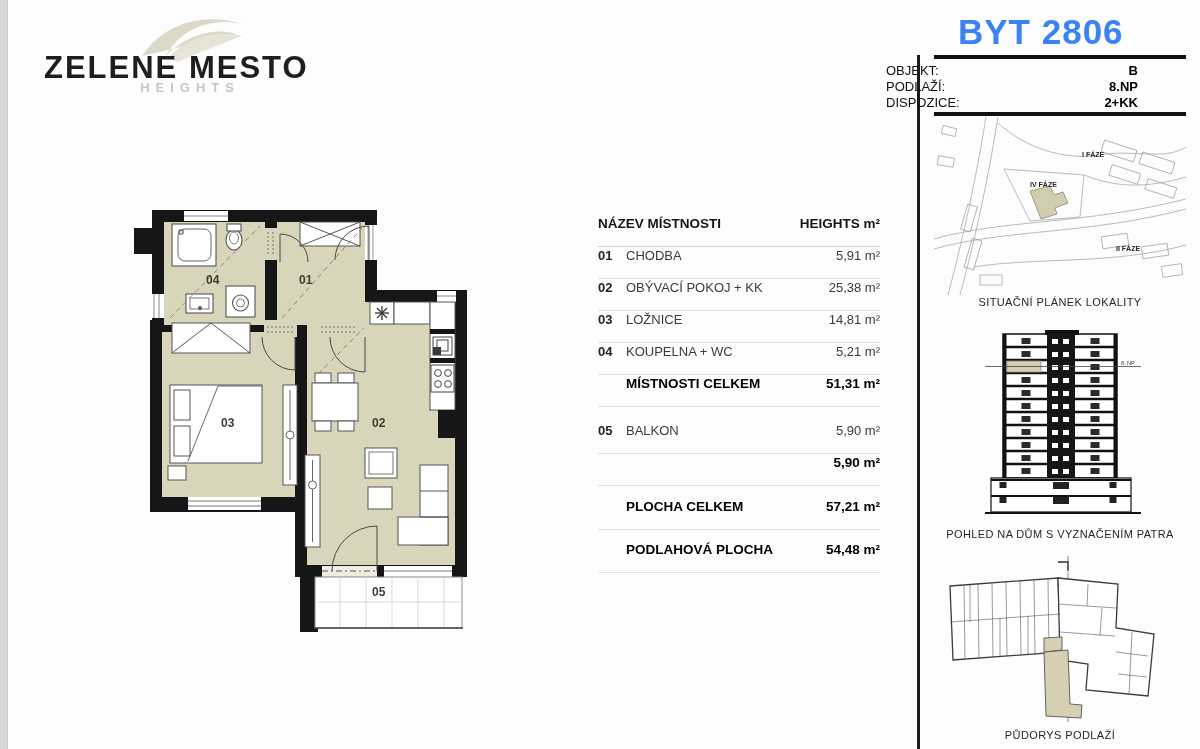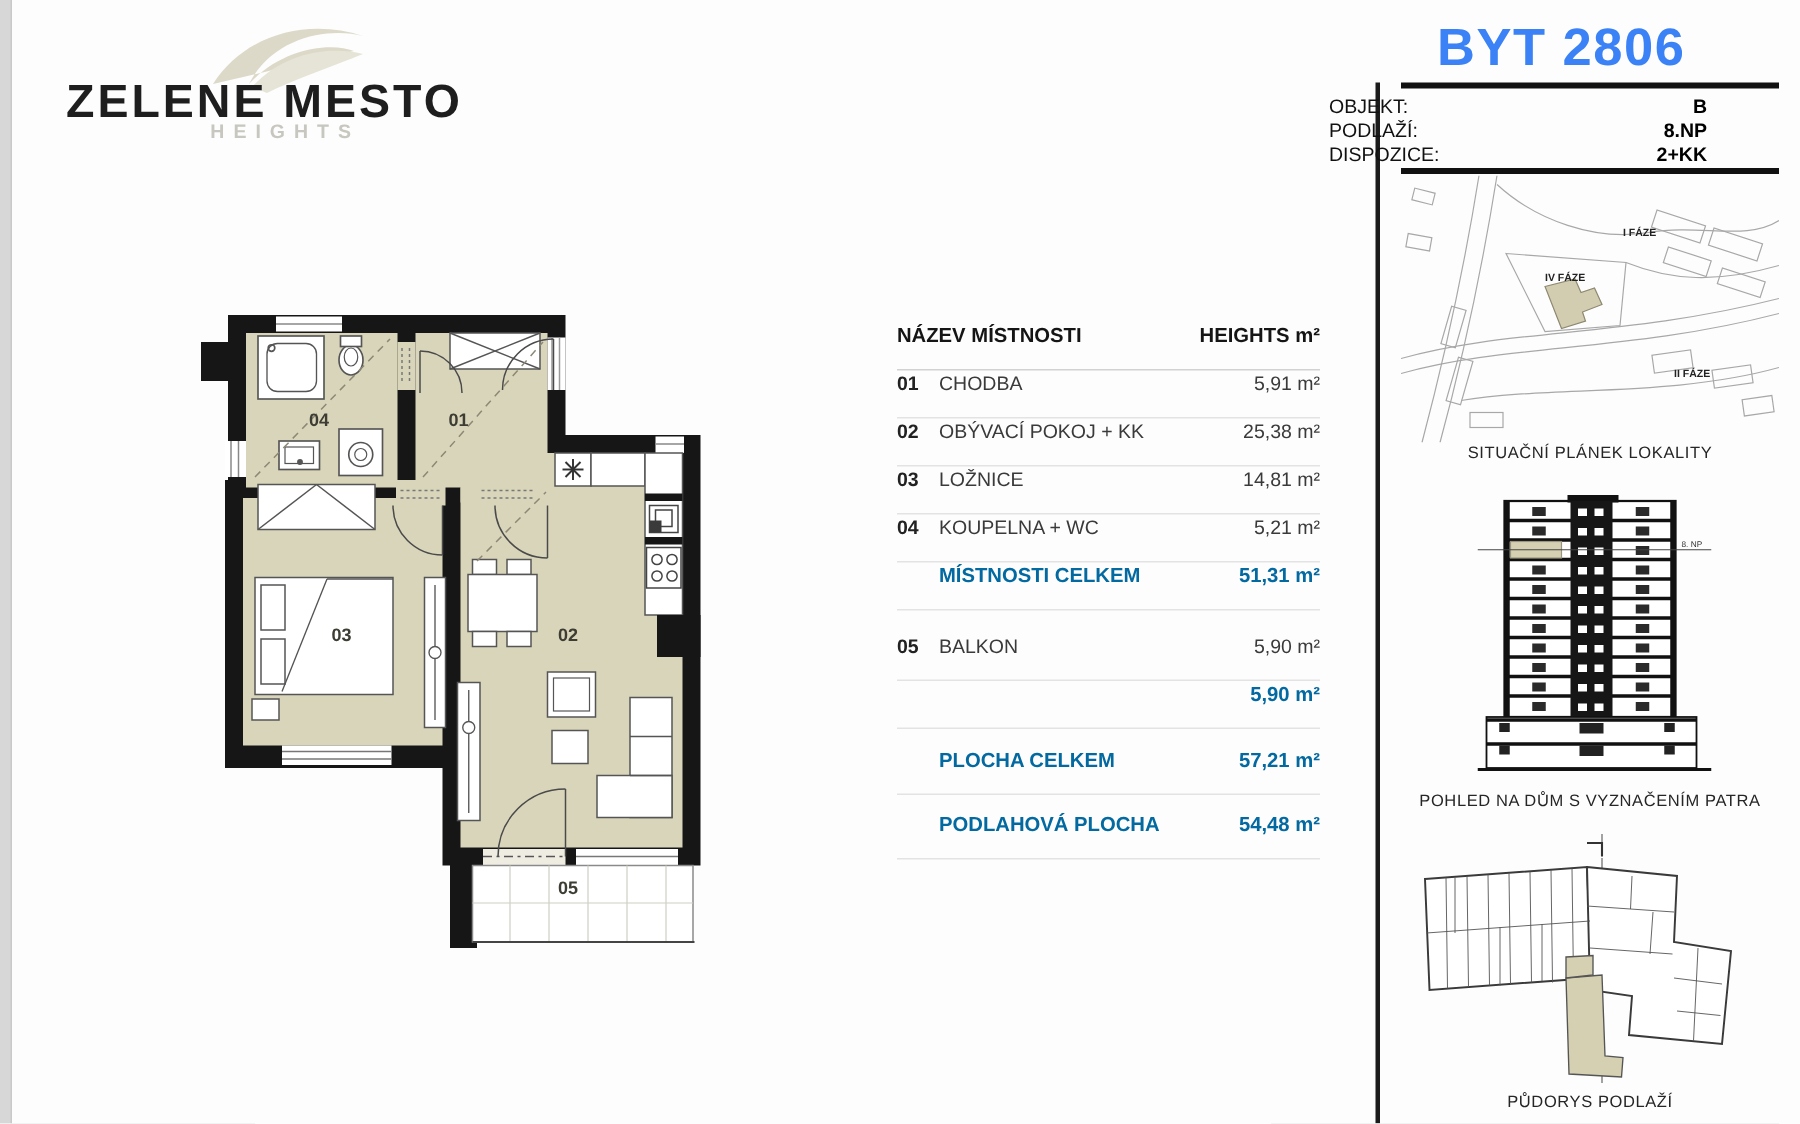--- a/index.html
+++ b/index.html
@@ -17,21 +17,21 @@
   
   .plan{position:absolute;left:122px;top:198px;width:350px;height:440px;}
 
   
   .tbl{position:absolute;left:598px;top:215px;width:282px;font-size:13px;color:#3a3a3a;}
   .trow{display:flex;align-items:center;height:16px;border-bottom:1px solid #e3e3e3;padding:0 0 15px 0;}
   .trow .num{width:28px;font-weight:bold;color:#222;}
   .trow .rname{flex:1;white-space:nowrap;}
   .trow .rval{text-align:right;white-space:nowrap;}
   .thead{font-weight:bold;color:#151515;border-bottom:1px solid #d2d2d2;font-size:13.5px;}
-  .b{font-weight:bold;color:#0369a1;font-size:13.5px;}
+  .b{font-weight:bold;color:#000000;font-size:13.5px;}
   .sp14{margin-bottom:15px;}
   .sp12{margin-bottom:12px;}
   .sp22{margin-bottom:11px;}
 
   
   .vdivider{position:absolute;left:917px;top:55px;width:3px;height:694px;background:#1b1b1b;}
   .ptitle{position:absolute;left:934px;top:12px;width:254px;font-size:35px;font-weight:bold;
           letter-spacing:1px;color:#3b82f6;margin-left:24px;}
   .hline{position:absolute;left:934px;width:252px;height:4px;background:#111;}
   .info{position:absolute;left:886px;top:62px;width:252px;font-size:13px;}

